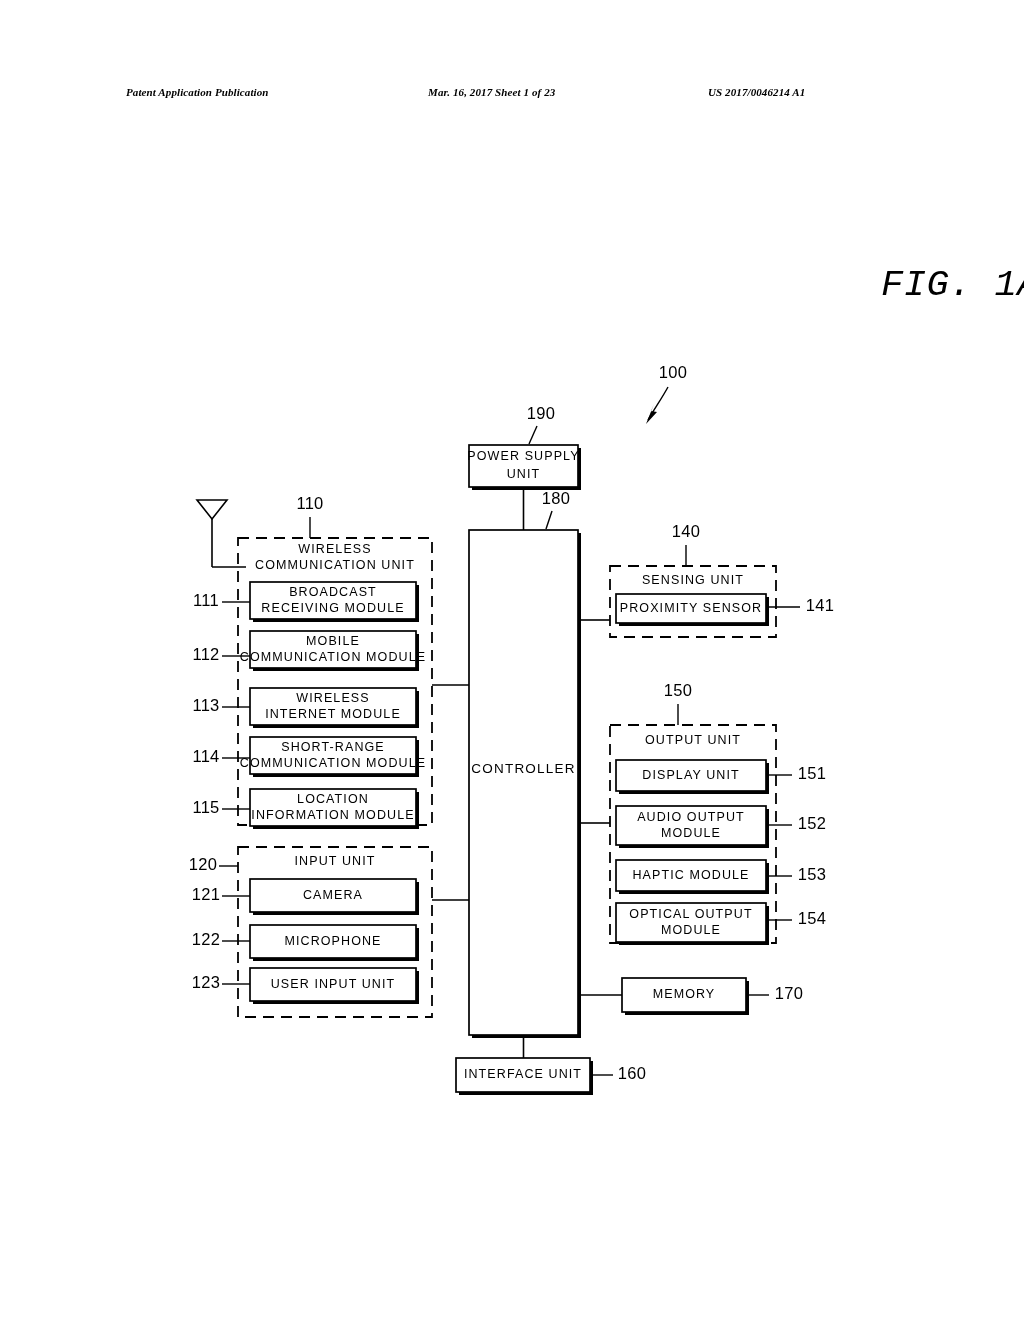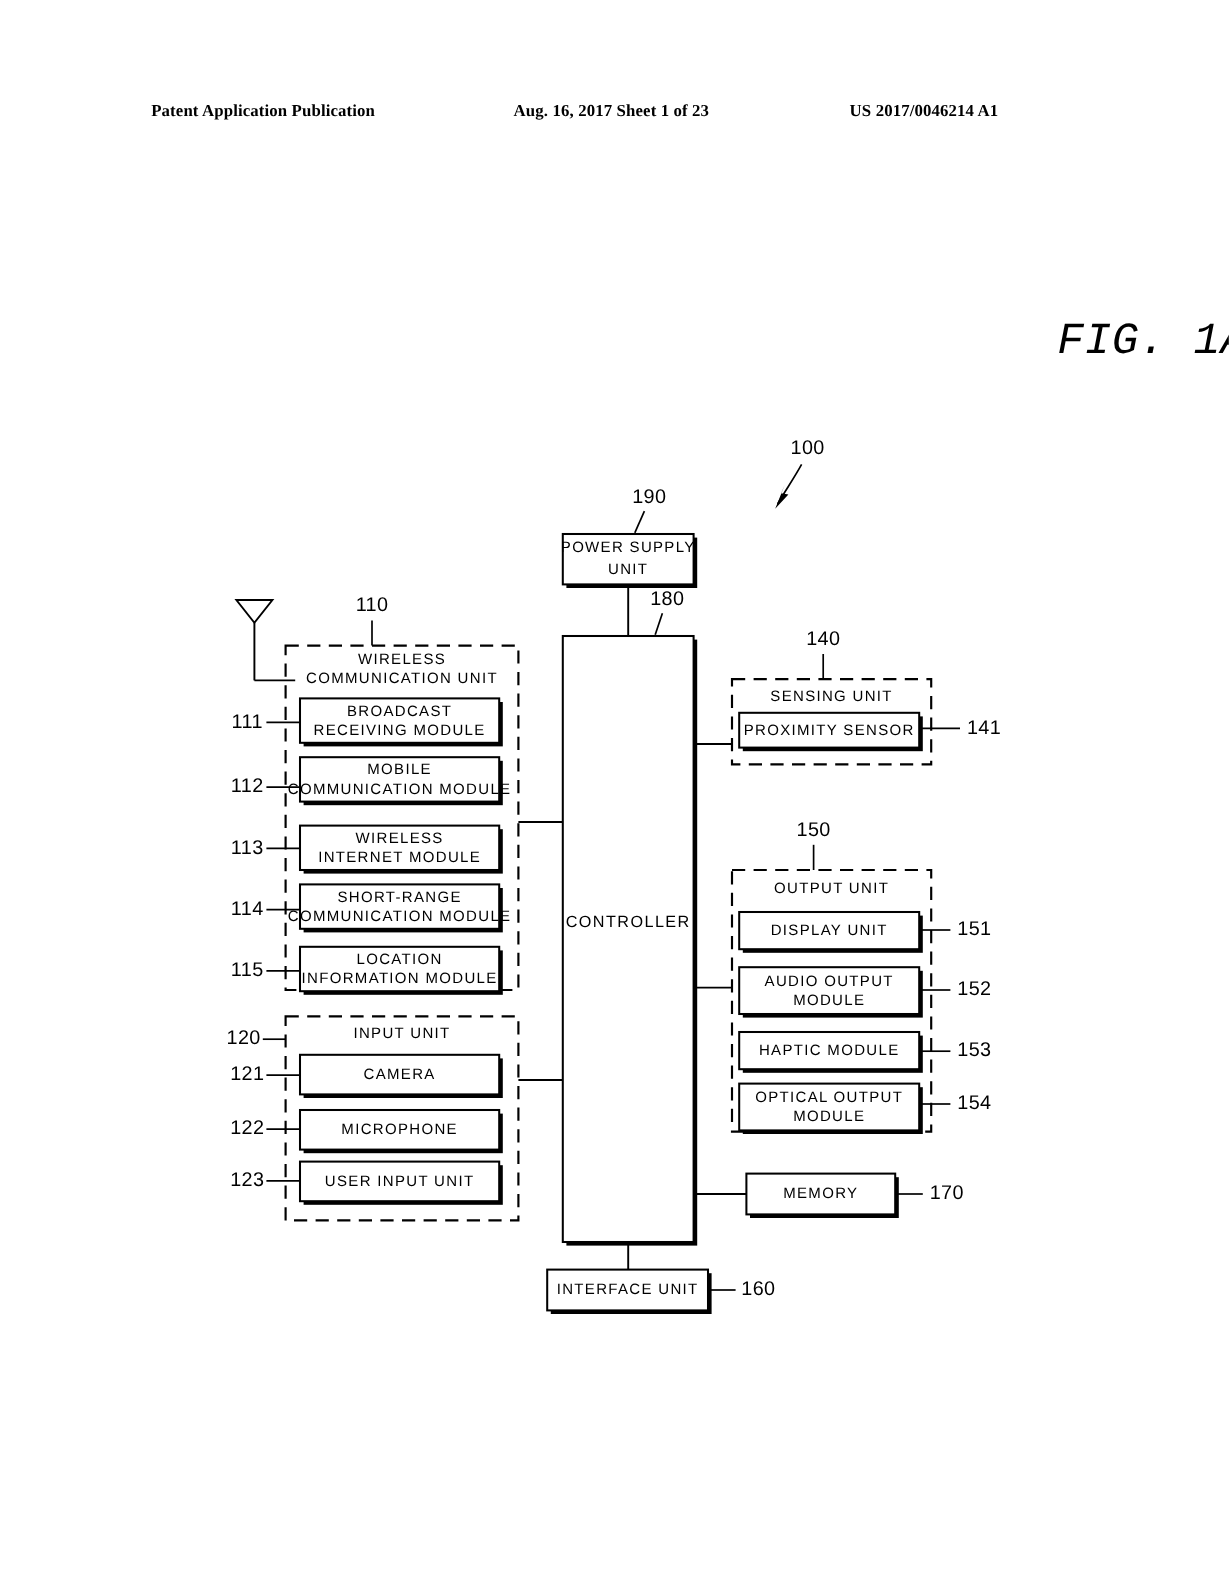--- a/index.html
+++ b/index.html
@@ -24,23 +24,24 @@
   }
   
   .hdr {
     position: absolute;
     top: 86px;
     left: 0;
     width: 920px;
     height: 26px;
     font-family: "Liberation Serif", serif;
     font-weight: bold;
-    font-size: 14px;
+    font-size: 11px;
     letter-spacing: 0.1px;
     white-space: nowrap;
+    font-style: italic;
   }
   .hdr span { position: absolute; top: 0; }
   .hdr-pub   { left: 126px; }
   .hdr-date  { left: 428px; }
   .hdr-num   { left: 708px; text-align: center; }
 
   
   .figtitle {
     position: absolute;
     left: 0; top: 264px;
@@ -112,21 +113,21 @@
     fill: none;
   }
 </style>
 </head>
 <body>
 
 <div id="page">
 
   <div class="hdr">
     <span class="hdr-pub">Patent Application Publication</span>
-    <span class="hdr-date">Aug. 16, 2017  Sheet 1 of 23</span>
+    <span class="hdr-date">Mar. 16, 2017  Sheet 1 of 23</span>
     <span class="hdr-num">US 2017/0046214 A1</span>
   </div>
 
   <div class="figtitle">FIG. 1A</div>
 
   <svg id="diagram" viewBox="0 0 1024 1320">
 
     <g>
       <text class="refnum" x="673" y="374">100</text>
       <path class="leader" d="M 668 387 C 662 398, 655 408, 648 420"></path>

